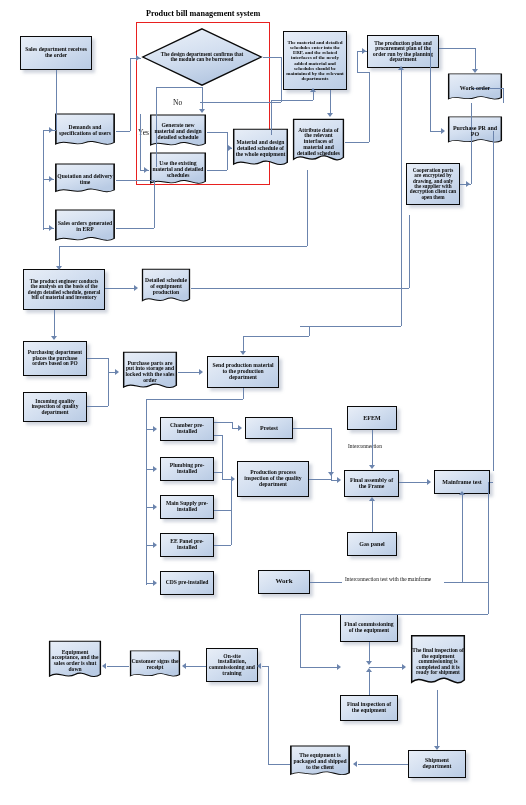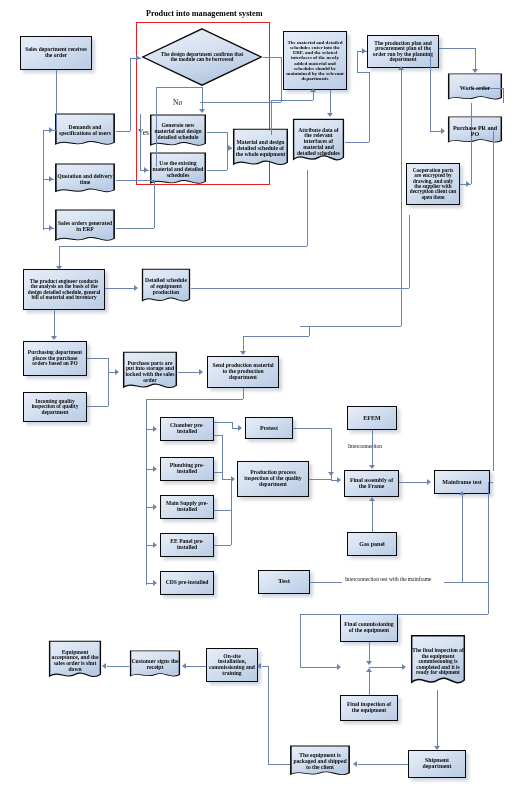--- a/index.html
+++ b/index.html
@@ -42,21 +42,21 @@
              font-family:"Liberation Serif", serif;white-space:nowrap;}
 
   #pdm-box{position:absolute;border:1.6px solid #e8201f;background:transparent;}
   #pdm-title{position:absolute;font-size:8.2px;font-weight:700;white-space:nowrap;}
 </style>
 </head>
 <body>
 
 <div id="stage">
 
-  <div id="pdm-title" style="left:146px;top:9px;">Product into management system</div>
+  <div id="pdm-title" style="left:146px;top:9px;">Product bill management system</div>
   <div id="pdm-box" style="left:136px;top:22px;width:132px;height:161px;"></div>
 
   <div class="node rect" style="left:20px;top:36px;width:72px;height:34px;font-size:5.6px;">
     <span class="lbl">Sales department receives the order</span>
   </div>
 
   <div class="node doc" style="left:54px;top:113px;width:62px;height:36px;font-size:5.6px;">
     <svg viewBox="0 0 100 100" preserveAspectRatio="none">
       <defs>
           <linearGradient id="g1" x1="0" y1="0" x2="0.6" y2="1">
@@ -200,21 +200,21 @@
 
   <div class="node rect" style="left:245px;top:417px;width:48px;height:22px;font-size:6px;">
     <span class="lbl">Pretest</span>
   </div>
 
   <div class="node rect" style="left:237px;top:461px;width:72px;height:36px;font-size:5.6px;">
     <span class="lbl">Production process inspection of the quality department</span>
   </div>
 
   <div class="node rect" style="left:258px;top:570px;width:52px;height:24px;font-size:7px;">
-    <span class="lbl">Test</span>
+    <span class="lbl">Work</span>
   </div>
 
   <div class="node rect" style="left:347px;top:406px;width:50px;height:24px;font-size:6px;">
     <span class="lbl">EFEM</span>
   </div>
 
   <div class="node rect" style="left:344px;top:470px;width:55px;height:27px;font-size:5.8px;">
     <span class="lbl">Final assembly of the Frame</span>
   </div>
 

